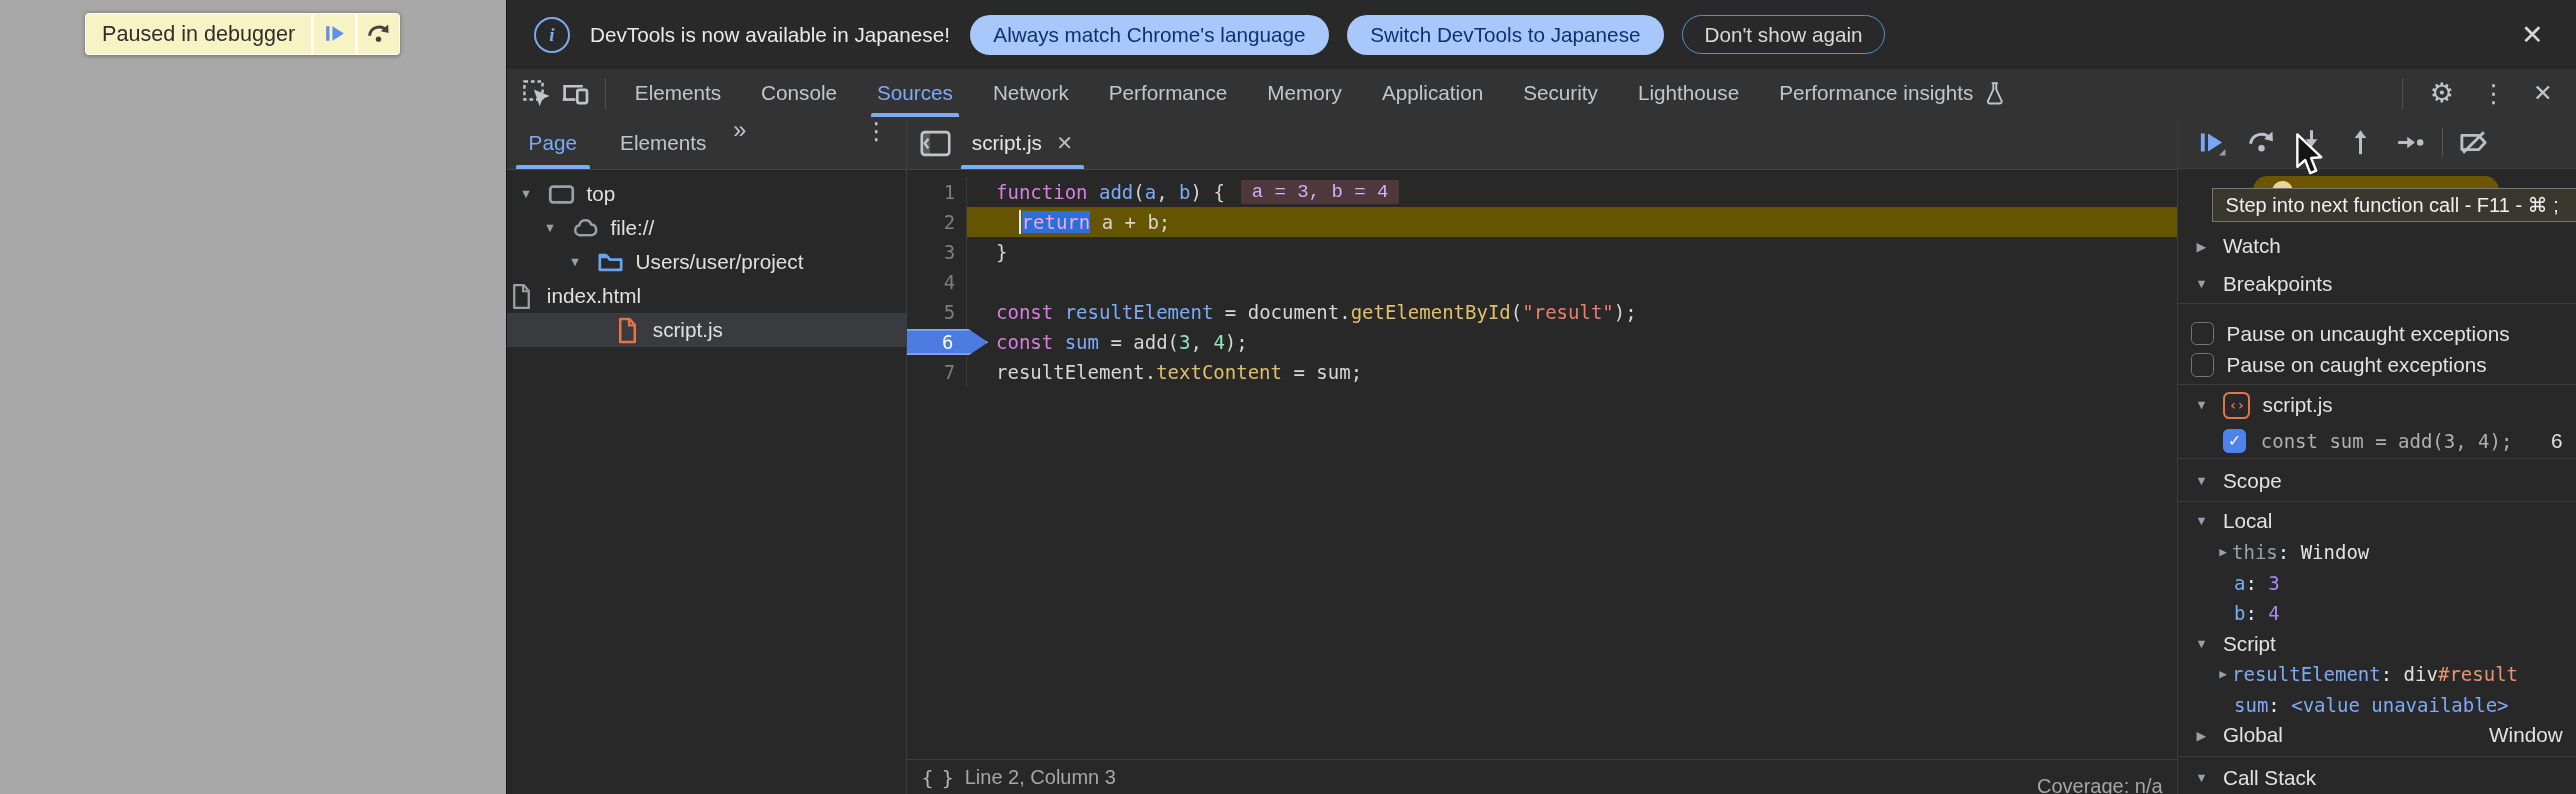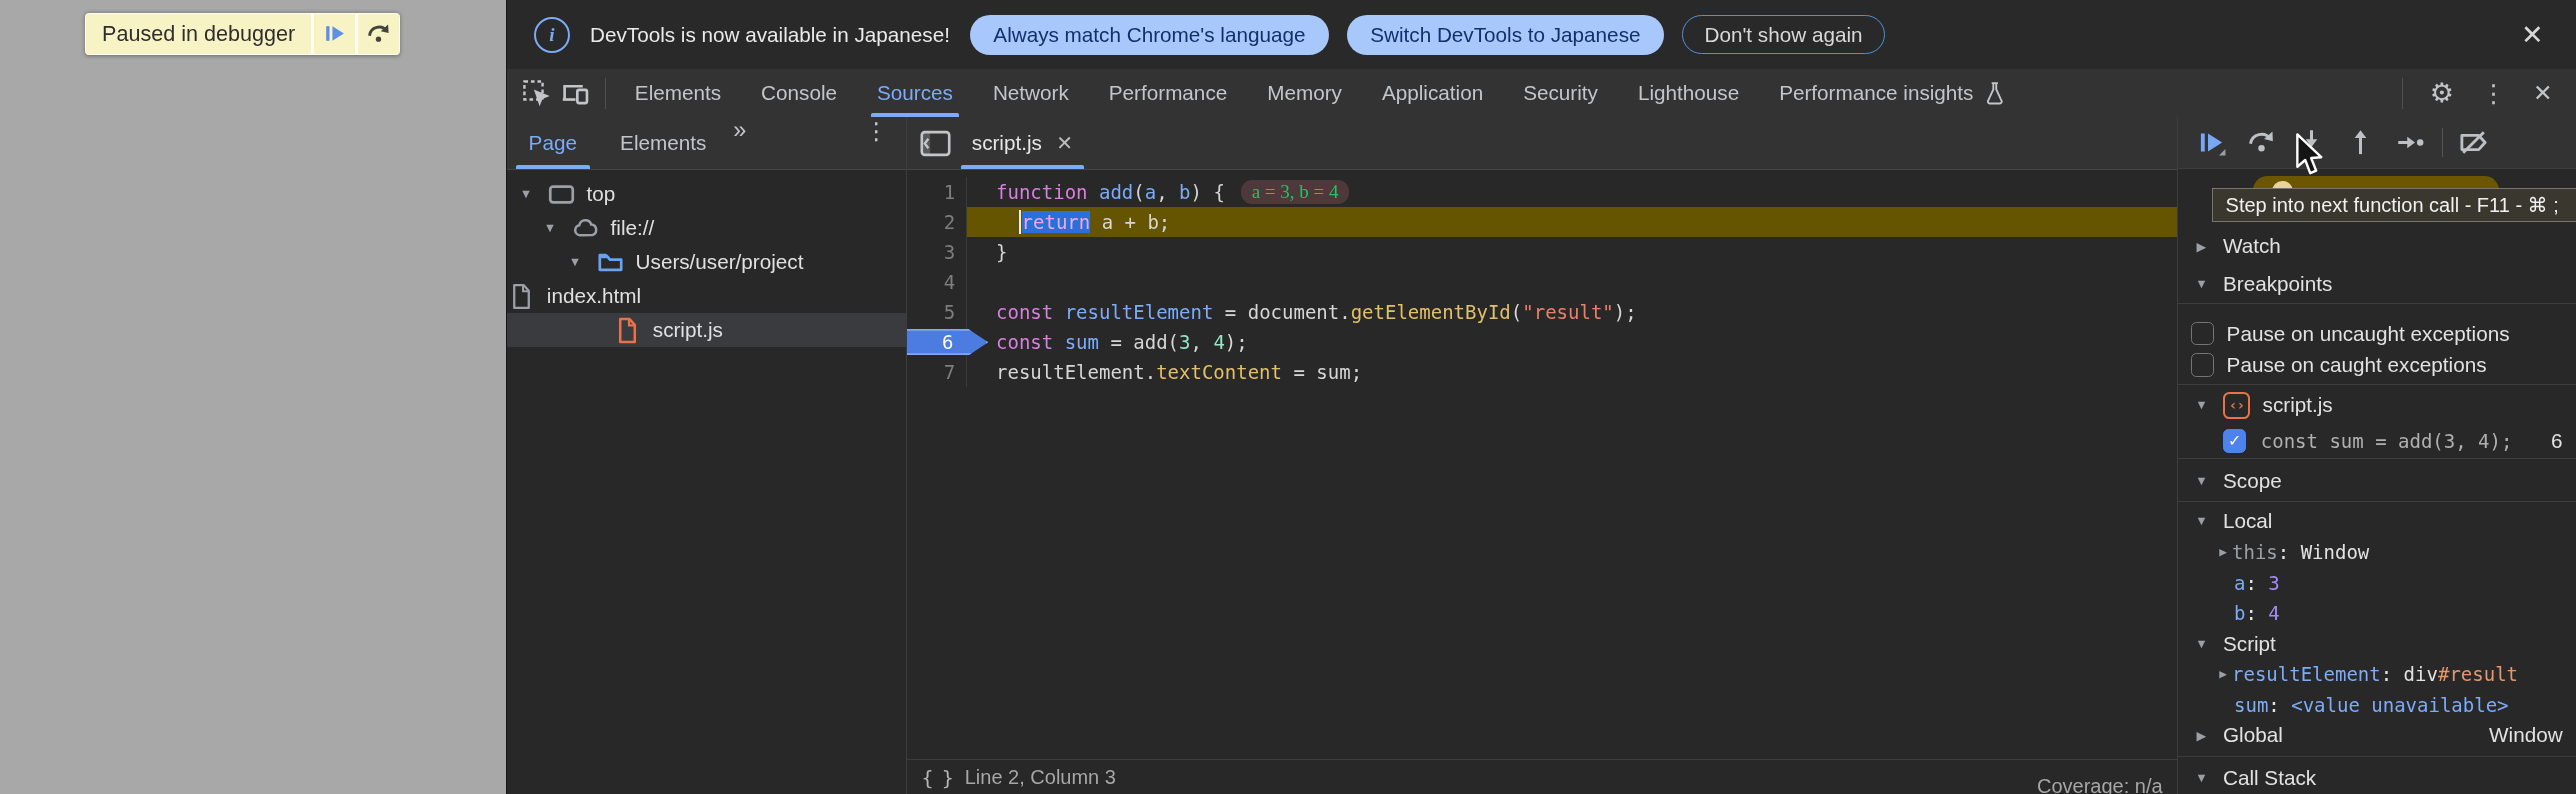--- a/index.html
+++ b/index.html
@@ -71,22 +71,22 @@
   .ln-num{position:relative;z-index:2;}
   .has-bp .ln-num{color:#fff;margin-right:1.8px;}
   .bp-flag{position:absolute;left:-1.8px;top:1.8px;bottom:1.8px;width:83px;background:#4c7ce0;
     clip-path:polygon(0 0,76% 0,100% 50%,76% 100%,0 100%);box-shadow:inset 0 0 0 1.8px #83a7f0;z-index:1;}
   .line-body{flex:1;display:flex;align-items:center;padding-left:29px;white-space:pre;}
   .code-row.paused .line-body{background:#665500;}
   .tok-k{color:#d97fe0}.tok-d{color:#7cacf8}.tok-p{color:#d6d6d6}.tok-n{color:#98e3c4}
   .tok-s{color:#e9806c}.tok-m{color:#e2c06a}
   .tok-hl{background:#2a70d8;color:#efa8ea;}
   .caret{display:inline-block;width:1.8px;height:23.4px;background:#ededed;margin-right:0.9px;}
-  .inline-badge{margin-left:16px;background:#4e383c;color:#22c55e;padding:0.9px 10.8px;border-radius:11px;
-    font-family:Liberation Serif, serif;}
+  .inline-badge{margin-left:16px;background:#4e383c;color:#c4b5fd;padding:0.9px 10.8px;border-radius:1px;
+    font-family:Liberation Mono, monospace;}
   .statusbar{position:absolute;left:0;right:0;bottom:0;height:35px;border-top:0.9px solid #3d3d3d;
     display:flex;align-items:center;gap:12.6px;padding:0 14.4px;color:#a6a6a6;font-size:20px;background:#282828;}
   .pp-icon{font-family:"DejaVu Sans Mono",monospace;letter-spacing:-1.8px;color:#b5b5b5;}
   .status-right{margin-left:auto;margin-top:18px;}
 
   
   .rpanel{position:absolute;top:117px;left:1670px;width:400px;bottom:0;background:#282828;
     border-left:0.9px solid #3d3d3d;box-sizing:border-box;font-size:20.7px;}
   .dbg-toolbar{height:51px;background:#333;border-bottom:0.9px solid #3d3d3d;display:flex;align-items:center;gap:13.5px;padding-left:16px;}
   .dbg-btn{width:36px;height:36px;display:flex;align-items:center;justify-content:center;position:relative;}

